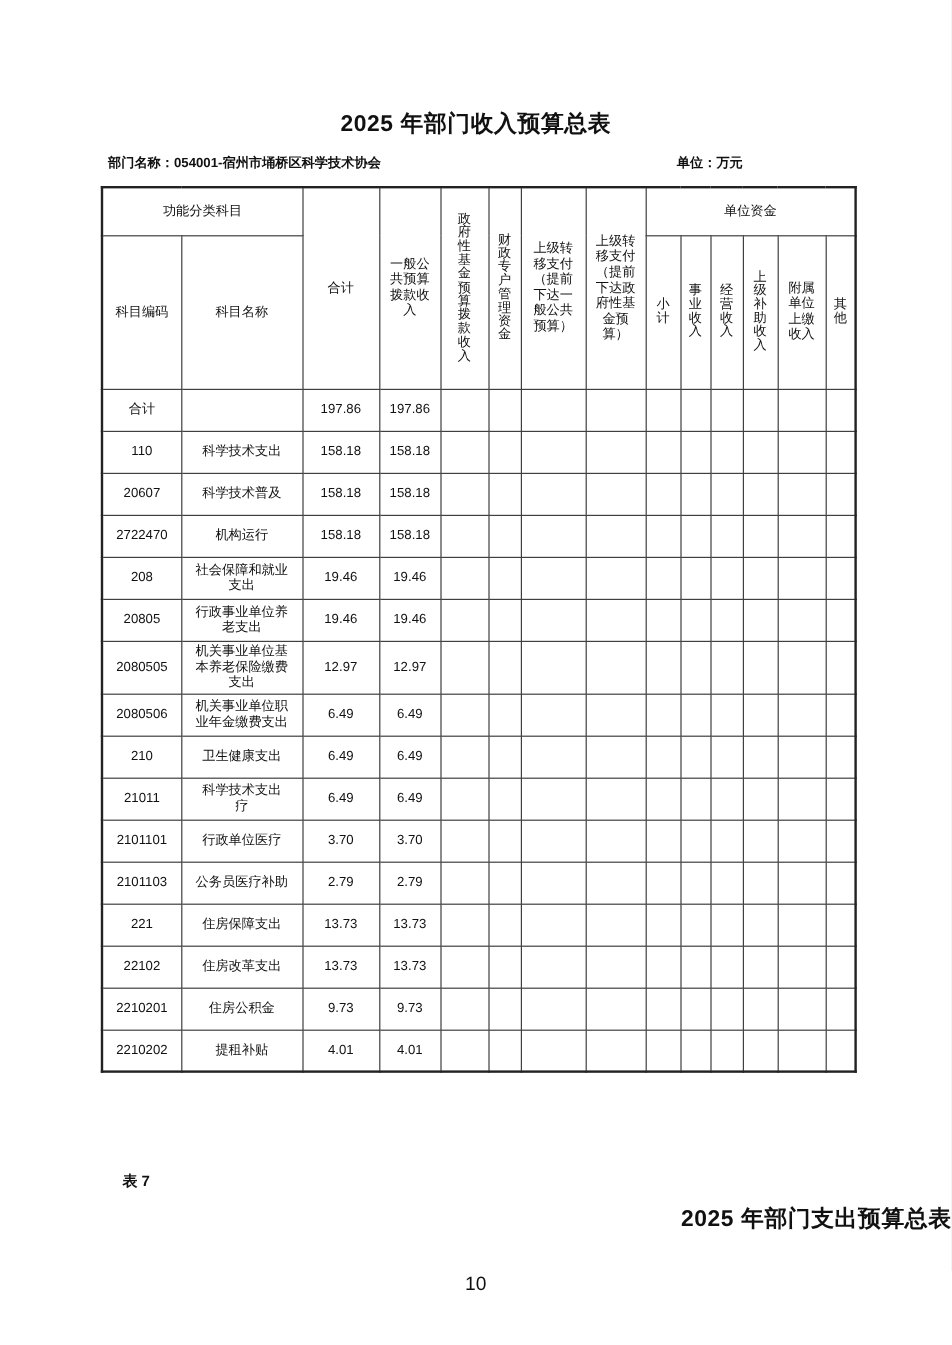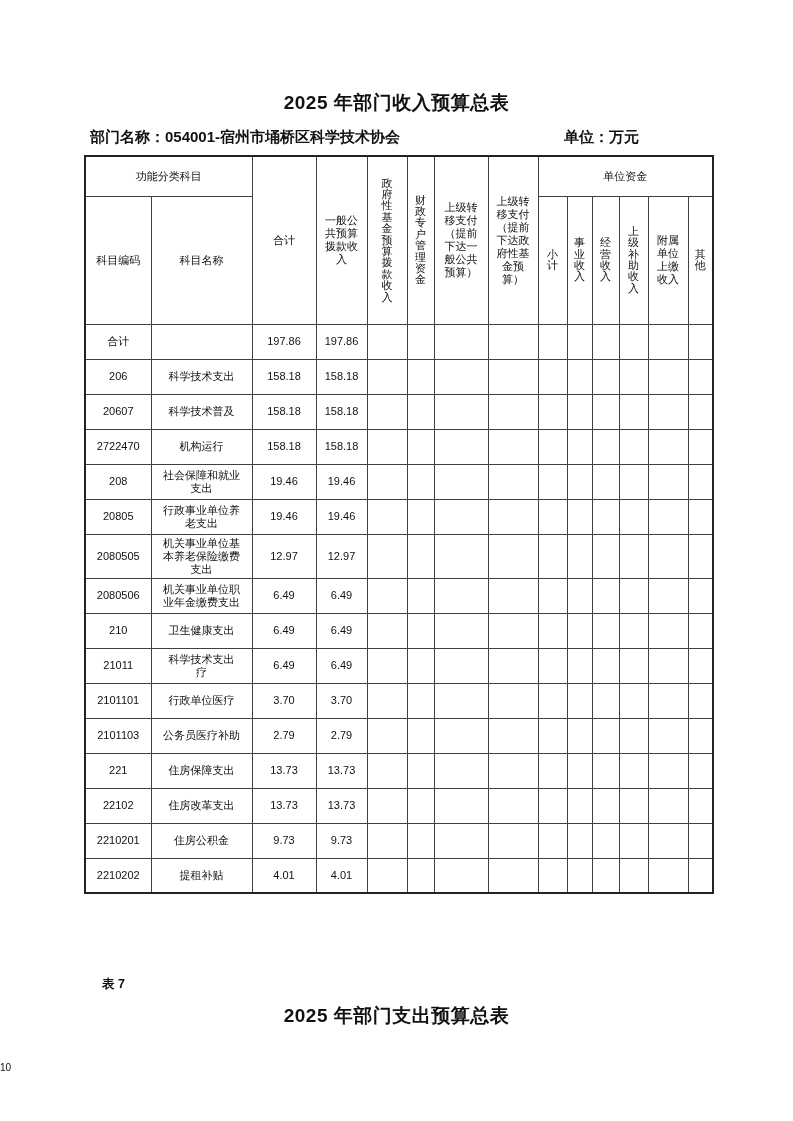--- a/index.html
+++ b/index.html
@@ -22,21 +22,21 @@
     text-align: center;
     font-size: 19px;
     font-weight: bold;
     letter-spacing: 0.5px;
   }
   .meta {
     position: absolute;
     top: 128px; left: 0;
     width: 100%;
     height: 18px;
-    font-size: 15px;
+    font-size: 11px;
     font-weight: bold;
   }
   .dept { position: absolute; left: 90px; top: 0; }
   .unit { position: absolute; left: 564px; top: 0; }
 
   table.budget-table {
     position: absolute;
     top: 155px; left: 84px;
     width: 630px;
     border-collapse: collapse;
@@ -63,30 +63,31 @@
   .t7 {
     position: absolute;
     top: 976px; left: 102px;
     font-size: 12.5px;
     font-weight: bold;
   }
   .doc-title2 {
     position: absolute;
     top: 1003px; left: 0;
     width: 100%;
-    text-align: center;
+    text-align: right;
     font-size: 19px;
     font-weight: bold;
     letter-spacing: 0.5px;
   }
   .pagenum {
     position: absolute;
     top: 1062px; left: 0;
     width: 100%;
-    font-size: 10px;
+    text-align: center;
+    font-size: 16px;
   }
 </style>
 </head>
 <body>
 
 <div class="page">
 
   <div class="doc-title">2025 年部门收入预算总表</div>
 
   <div class="meta">
@@ -191,21 +192,21 @@
           <td></td>
           <td></td>
           <td></td>
           <td></td>
           <td></td>
           <td></td>
           <td></td>
           <td></td>
         </tr>
         <tr>
-          <td>206</td>
+          <td>110</td>
           <td>科学技术支出</td>
           <td>158.18</td>
           <td>158.18</td>
           <td></td>
           <td></td>
           <td></td>
           <td></td>
           <td></td>
           <td></td>
           <td></td>

